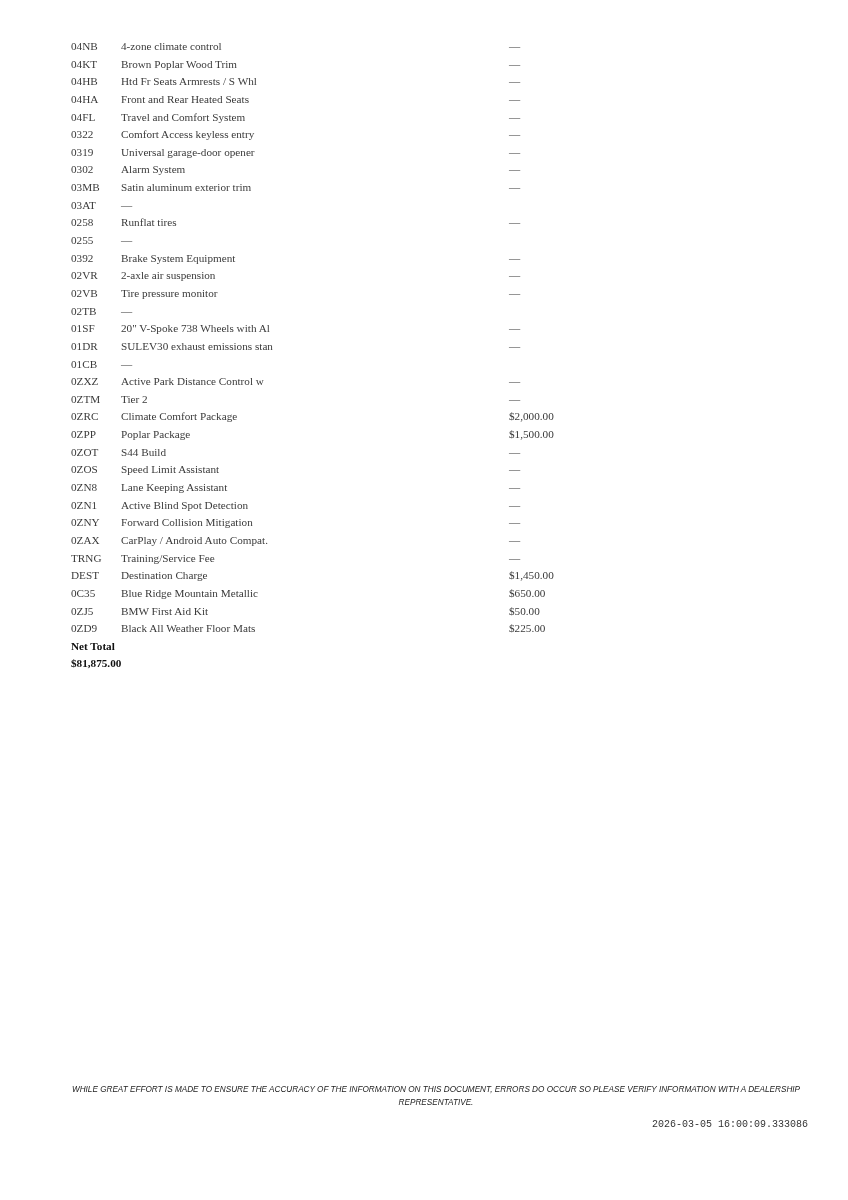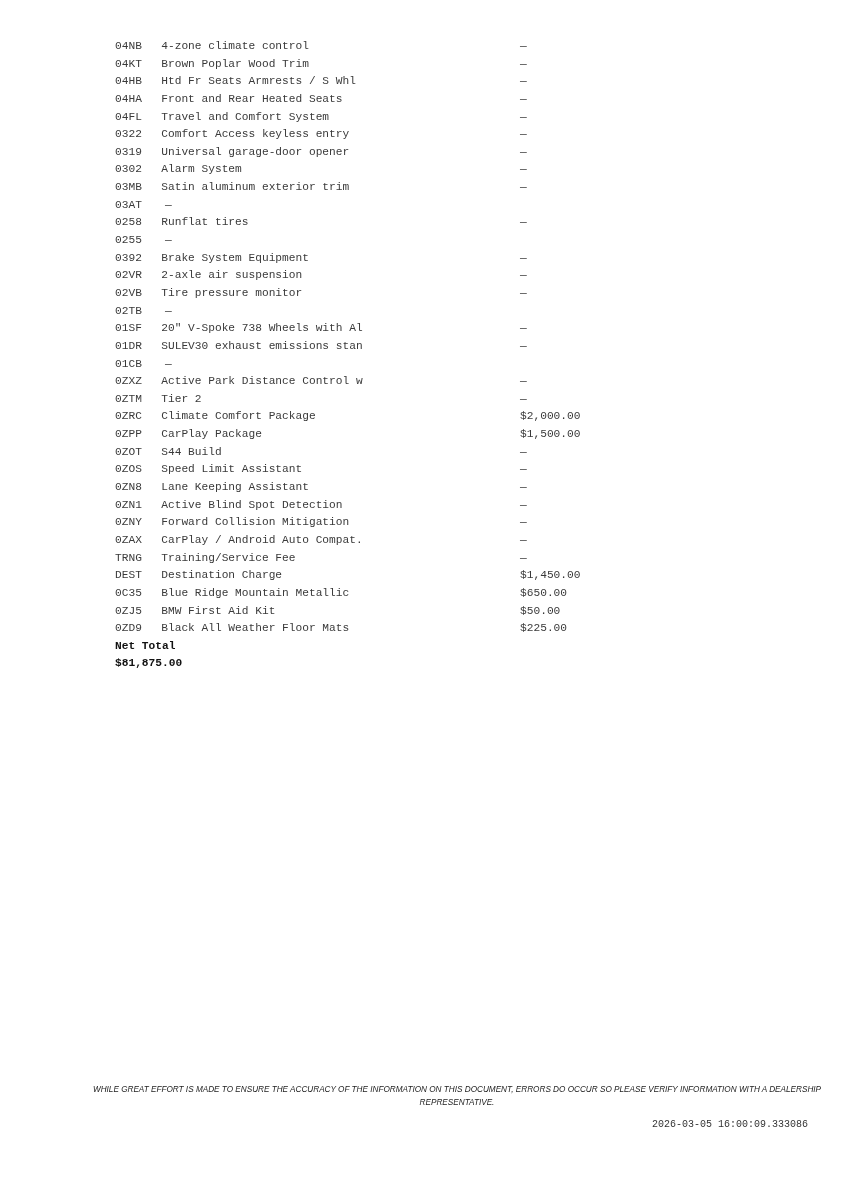--- a/index.html
+++ b/index.html
@@ -1,24 +1,24 @@
 <!DOCTYPE html>
 <html><head>
 <meta charset="utf-8">
 <style>
   html, body { margin: 0; padding: 0; background: #ffffff; }
   body { width: 848px; height: 1200px; position: relative; overflow: hidden; color: #333; }
   .sheet { position: absolute; left: 71px; top: 38px; width: 560px; }
-  .row { display: flex; height: 17.65px; line-height: 17.65px; font-family: Liberation Mono, monospace; font-size: 11.2px; color: #3a3a3a; white-space: nowrap; margin-left: 44px; }
+  .row { display: flex; height: 17.65px; line-height: 17.65px; font-family: Liberation Serif, serif; font-size: 11.2px; color: #3a3a3a; white-space: nowrap; }
   .code { width: 50px; }
   .desc { width: 388px; }
   .price { width: 120px; }
   .total-row { font-weight: bold; color: #111; flex-direction: column; }
   .total-row .label { width: 438px; }
-  .disclaimer { position: absolute; left: 70px; top: 1084px; width: 732px; text-align: center; font-family: "Liberation Sans", "DejaVu Sans", sans-serif; font-style: italic; font-size: 8.2px; line-height: 12.5px; color: #222; margin-left: 21px; }
+  .disclaimer { position: absolute; left: 70px; top: 1084px; width: 732px; text-align: center; font-family: "Liberation Sans", "DejaVu Sans", sans-serif; font-style: italic; font-size: 8.2px; line-height: 12.5px; color: #222; }
   .timestamp { position: absolute; right: 40px; top: 1119px; font-family: "Liberation Mono", "DejaVu Sans Mono", monospace; font-size: 10px; color: #333; }
 </style>
 </head>
 <body>
 
 <div class="sheet">
   <div id="rows">
       <div class="row">
         <span class="code">04NB</span>
         <span class="desc">4-zone climate control</span>
@@ -120,21 +120,21 @@
         <span class="desc">Tier 2</span>
         <span class="price">—</span>
       </div>
       <div class="row">
         <span class="code">0ZRC</span>
         <span class="desc">Climate Comfort Package</span>
         <span class="price">$2,000.00</span>
       </div>
       <div class="row">
         <span class="code">0ZPP</span>
-        <span class="desc">CarPlay Package</span>
+        <span class="desc">Poplar Package</span>
         <span class="price">$1,500.00</span>
       </div>
       <div class="row">
         <span class="code">0ZOT</span>
         <span class="desc">S44 Build</span>
         <span class="price">—</span>
       </div>
       <div class="row">
         <span class="code">0ZOS</span>
         <span class="desc">Speed Limit Assistant</span>

